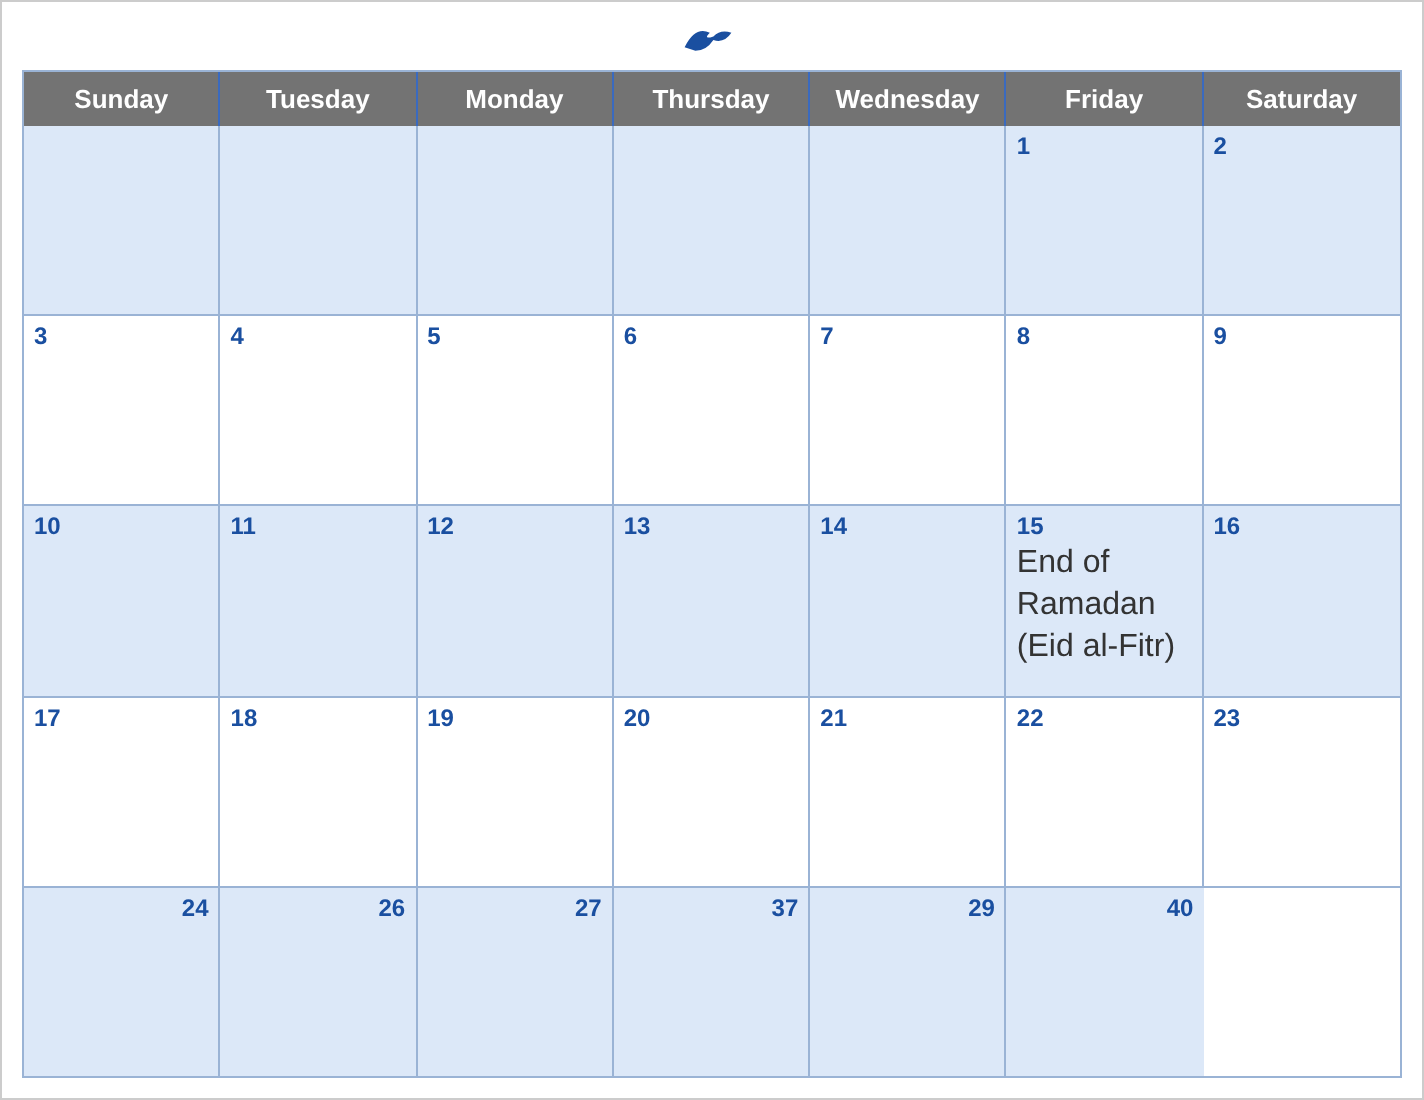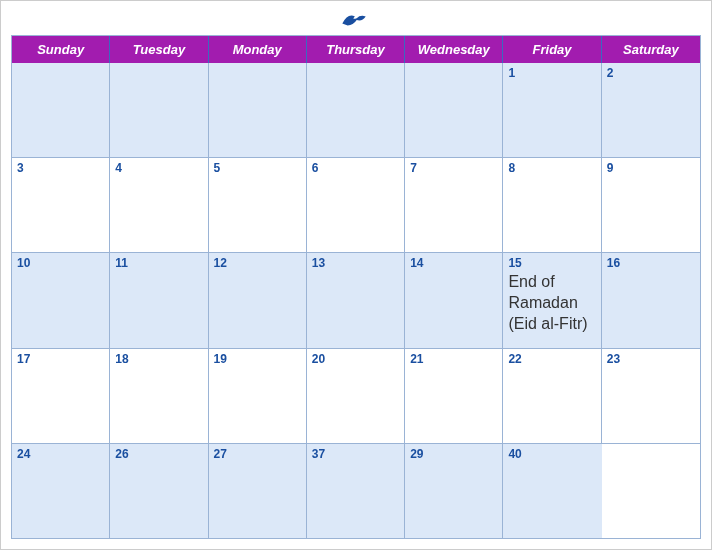--- a/index.html
+++ b/index.html
@@ -67,22 +67,21 @@
       flex: 1;
       display: flex;
       flex-direction: column;
       border-top: 1px solid #ccc;
       margin: 0 10px 10px 10px;
       border: 1px solid #9ab3d5;
     }
     .cal-header-row {
       display: grid;
       grid-template-columns: repeat(7, 1fr);
-      background: #a21caf;
-      font-style: italic;
+      background: #737373;
     }
     .cal-header-cell {
       color: #fff;
       text-align: center;
       font-size: 13px;
       font-weight: bold;
       padding: 6px 0;
       border-right: 1px solid #3a6abf;
     }
     .cal-header-cell:last-child {
@@ -94,20 +93,21 @@
       flex-direction: column;
     }
     .cal-week {
       display: grid;
       grid-template-columns: repeat(7, 1fr);
       flex: 1;
       border-bottom: 1px solid #9ab3d5;
     }
     .cal-week:last-child {
       border-bottom: none;
+      text-align: right;
     }
     .cal-cell {
       border-right: 1px solid #9ab3d5;
       padding: 3px 5px;
       font-size: 12px;
       color: #333;
       vertical-align: top;
       min-height: 60px;
       position: relative;
     }

